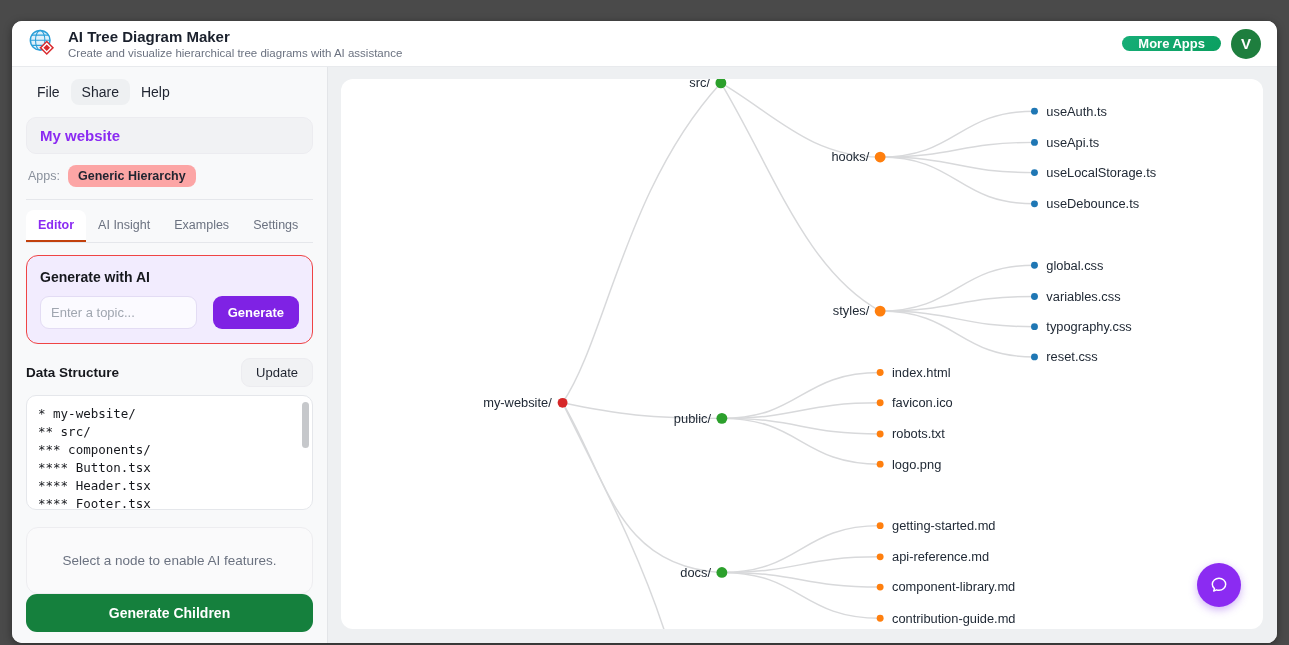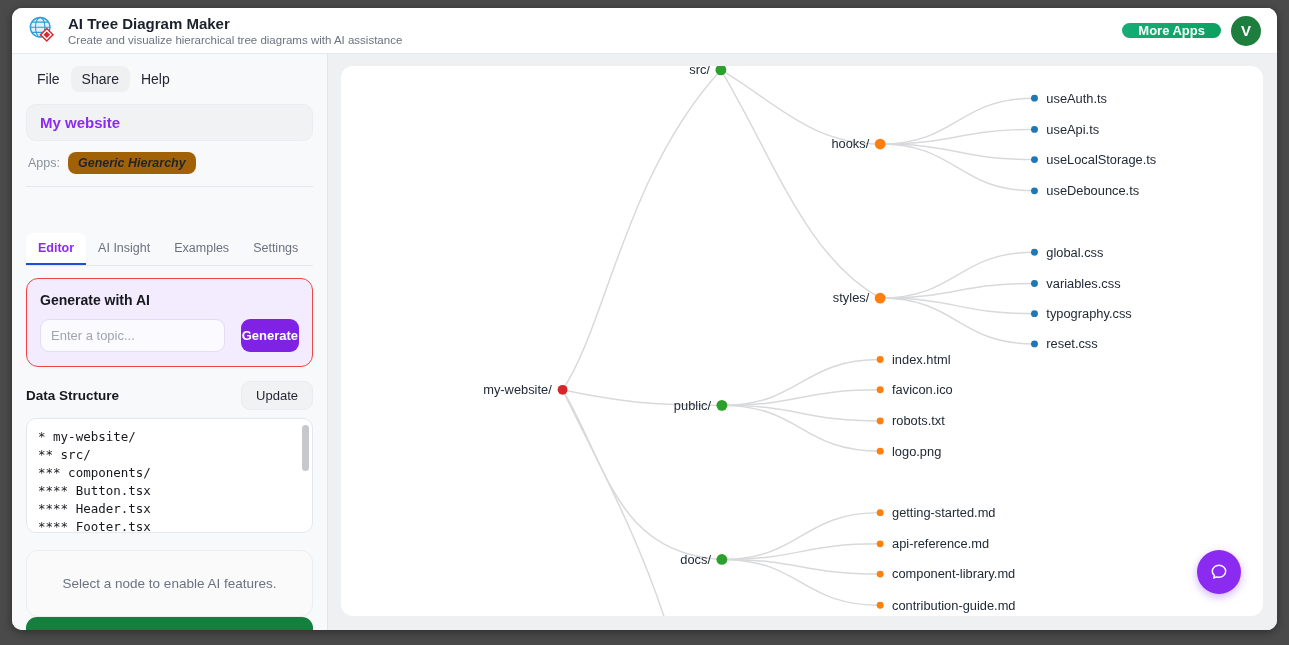--- a/index.html
+++ b/index.html
@@ -1,18 +1,18 @@
 <!DOCTYPE html>
 <html><head>
 <meta charset="utf-8">
 <style>
   * { margin:0; padding:0; box-sizing:border-box; }
   html,body { width:1289px; height:645px; }
   body { background:#4a4a4a; font-family:"Liberation Sans", sans-serif; position:relative; overflow:hidden; }
-  .window { position:absolute; left:12px; top:8px; width:1265px; height:622px; background:#f7f8f9; border-radius:10px; overflow:hidden; box-shadow:0 2px 8px rgba(0,0,0,.4); display:flex; flex-direction:column; }
+  .window { position:absolute; left:12px; top:21px; width:1265px; height:622px; background:#f7f8f9; border-radius:10px; overflow:hidden; box-shadow:0 2px 8px rgba(0,0,0,.4); display:flex; flex-direction:column; }
 
   
   .header { height:46px; background:#ffffff; border-bottom:1px solid #e8eaed; display:flex; align-items:center; padding:0 16px; flex:0 0 auto; }
   .logo { width:30px; height:30px; margin-right:10px; flex:0 0 auto; }
   .title-block { display:flex; flex-direction:column; }
   .app-title { font-size:15px; font-weight:bold; color:#1a202c; line-height:18px; }
   .app-subtitle { font-size:11.5px; color:#6b7280; line-height:14px; }
   .header-right { margin-left:auto; display:flex; align-items:center; gap:10px; }
   .more-apps { background:linear-gradient(135deg,#16ae77,#0b9f60); color:#fff; font-weight:bold; font-size:13px; border:none; border-radius:9px; padding:0 16px; cursor:pointer; }
   .avatar { width:30px; height:30px; border-radius:50%; background:#1e7e3e; color:#fff; font-weight:bold; font-size:15px; display:flex; align-items:center; justify-content:center; }
@@ -24,33 +24,33 @@
   .canvas { position:relative; width:100%; height:100%; background:#ffffff; border-radius:12px; overflow:hidden; }
   .canvas svg.tree { display:block; width:100%; height:100%; }
 
   
   .menu-row { display:flex; align-items:center; gap:0; margin-bottom:12px; }
   .menu-item { font-size:14px; color:#1f2430; padding:5px 11px; border-radius:8px; cursor:pointer; }
   .menu-item.hl { background:#eef0f2; }
   .doc-title { background:#f1f2f4; border:1px solid #ececf0; border-radius:10px; padding:9px 13px; font-size:15px; font-weight:bold; color:#8b2bf2; margin-bottom:11px; cursor:pointer; }
   .type-row { display:flex; align-items:center; gap:8px; font-size:12.5px; margin-bottom:12px; padding-left:2px; }
   .type-label { color:#8a919c; }
-  .type-value { color:#1f2430; font-weight:600; background:#a16207; padding:4px 10px; border-radius:8px;font-style:italic; }
+  .type-value { color:#1f2430; font-weight:600; background:#fca5a5; padding:4px 10px; border-radius:8px; }
   .divider { border:none; border-top:1px solid #e5e7eb; margin:0 0 10px; }
 
   .tabbar { display:flex; align-items:flex-end; border-bottom:1px solid #e5e7eb; margin-bottom:12px; }
   .tab { font-size:12.5px; color:#6b7280; padding:8px 12px; cursor:pointer; border-bottom:2px solid transparent; }
-  .tab.active { background:#ffffff; color:#8b2bf2; font-weight:bold; border-radius:8px 8px 0 0; border-bottom:2px solid #1d4ed8;margin-top:36px; }
+  .tab.active { background:#ffffff; color:#8b2bf2; font-weight:bold; border-radius:8px 8px 0 0; border-bottom:2px solid #c2410c; }
 
   .ai-card { background:#f2ecfe; border:1px solid #ef4444; border-radius:12px; padding:13px 13px 14px; margin-bottom:14px; }
   .ai-card h3 { font-size:14px; font-weight:bold; color:#16181d; margin-bottom:11px; }
   .ai-row { display:flex; gap:16px; }
   .topic-input { flex:1; min-width:0; background:#fbfaff; border:1px solid #e3dcf4; border-radius:9px; padding:8px 10px; font-size:13px; color:#1f2430; font-family:"Liberation Sans", sans-serif; }
   .topic-input::placeholder { color:#a0a6b0; }
-  .gen-btn { background:#7f22e4; color:#fff; font-weight:bold; font-size:13px; border:none; border-radius:9px; padding:8px 1px; cursor:pointer; }
+  .gen-btn { background:#7f22e4; color:#fff; font-weight:bold; font-size:13px; border:none; border-radius:9px; padding:8px 15px; cursor:pointer; }
 
   .ds-row { display:flex; align-items:center; justify-content:space-between; margin-bottom:8px; }
   .ds-label { font-size:13.5px; font-weight:bold; color:#16181d; }
   .update-btn { background:#f1f2f4; border:1px solid #ececf0; border-radius:9px; padding:6px 14px; font-size:13px; color:#1f2430; cursor:pointer; }
   .ds-wrap { position:relative; margin-bottom:13px; }
   .ds-text { width:100%; height:115px; resize:none; background:#ffffff; border:1px solid #e5e7eb; border-radius:10px; padding:9px 18px 9px 11px; font-family:"DejaVu Sans Mono", monospace; font-size:12.5px; line-height:18px; color:#16181d; overflow:hidden; }
   .ds-thumb { position:absolute; right:4px; top:7px; width:7px; height:46px; border-radius:4px; background:#c6c8cb; }
 
   .hint-box { background:#fafafb; border:1px solid #ededf0; border-radius:12px; padding:25px 10px; text-align:center; font-size:13.5px; color:#6b7280; }
   .gen-children { margin-top:auto; width:100%; background:#15803d; color:#ffffff; font-weight:bold; font-size:14px; border:none; border-radius:11px; padding:11px 0; cursor:default; }

